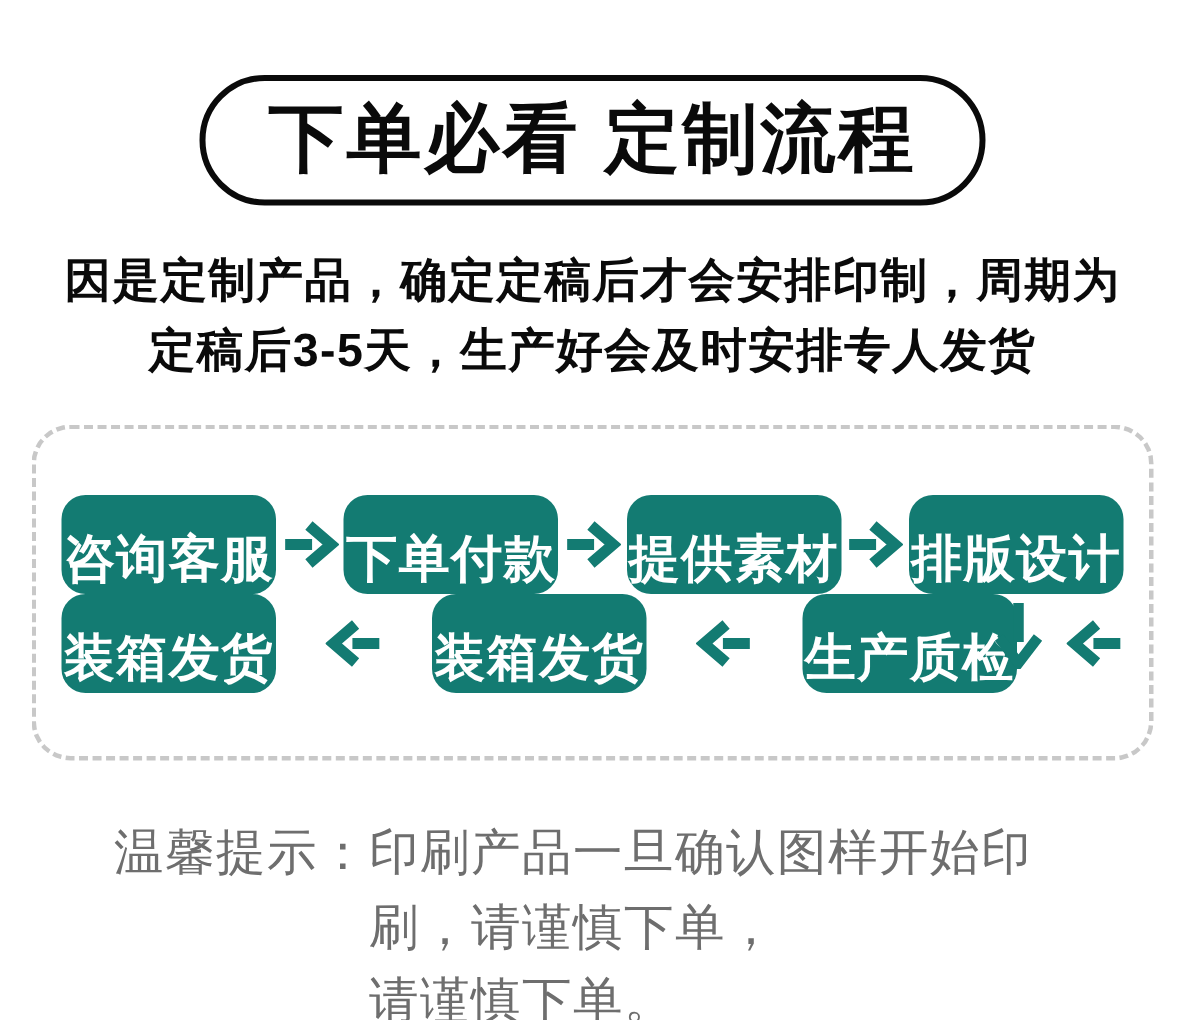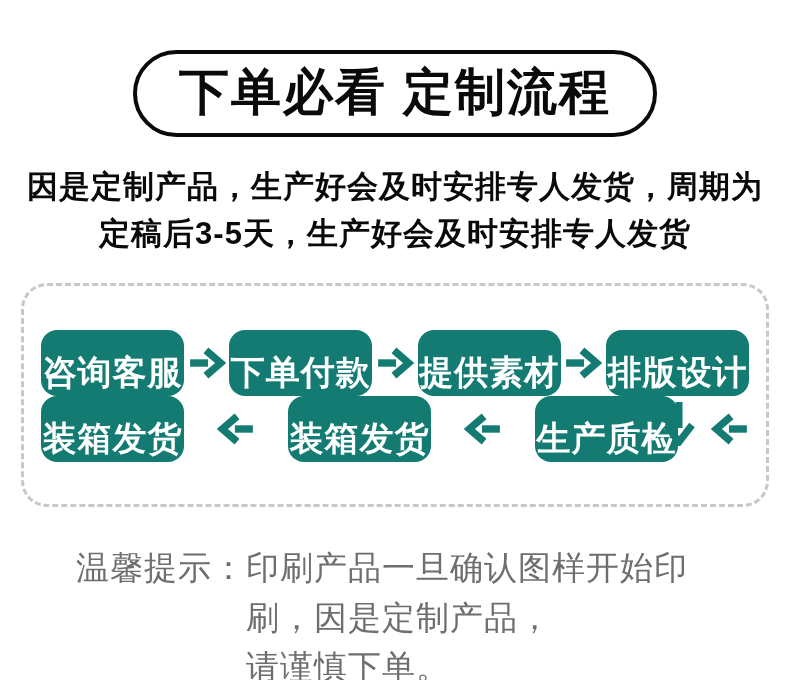--- a/index.html
+++ b/index.html
@@ -110,21 +110,21 @@
   .note-line { display: block; }
 </style>
 </head>
 <body>
 
 <div class="title-pill">
   <span>下单必看 定制流程</span>
 </div>
 
 <div class="intro">
-  <div>因是定制产品，生产好会及时安排专人发货，周期为</div>
+  <div>因是定制产品，确定定稿后才会安排印制，周期为</div>
   <div>定稿后3-5天，生产好会及时安排专人发货</div>
 </div>
 
 <div class="flow">
   <div class="flow-row">
     <div class="step">
       <span>咨询客服</span>
     </div>
     <div class="harrow">
       <svg viewBox="0 0 36 30" fill="none" stroke="currentColor" stroke-width="7">
@@ -189,16 +189,16 @@
         <path d="M34 15 H17"></path>
         <path d="M19 3 L5 15 L19 27"></path>
       </svg>
     </div>
   </div>
 </div>
 
 <div class="note">
   <span class="note-label">温馨提示：</span>
   <span class="note-body">
-    <span class="note-line">印刷产品一旦确认图样开始印刷，因是定制产品，</span>
+    <span class="note-line">印刷产品一旦确认图样开始印刷，请谨慎下单，</span>
     <span class="note-line">请谨慎下单。</span>
   </span>
 </div>
 
 </body></html>

